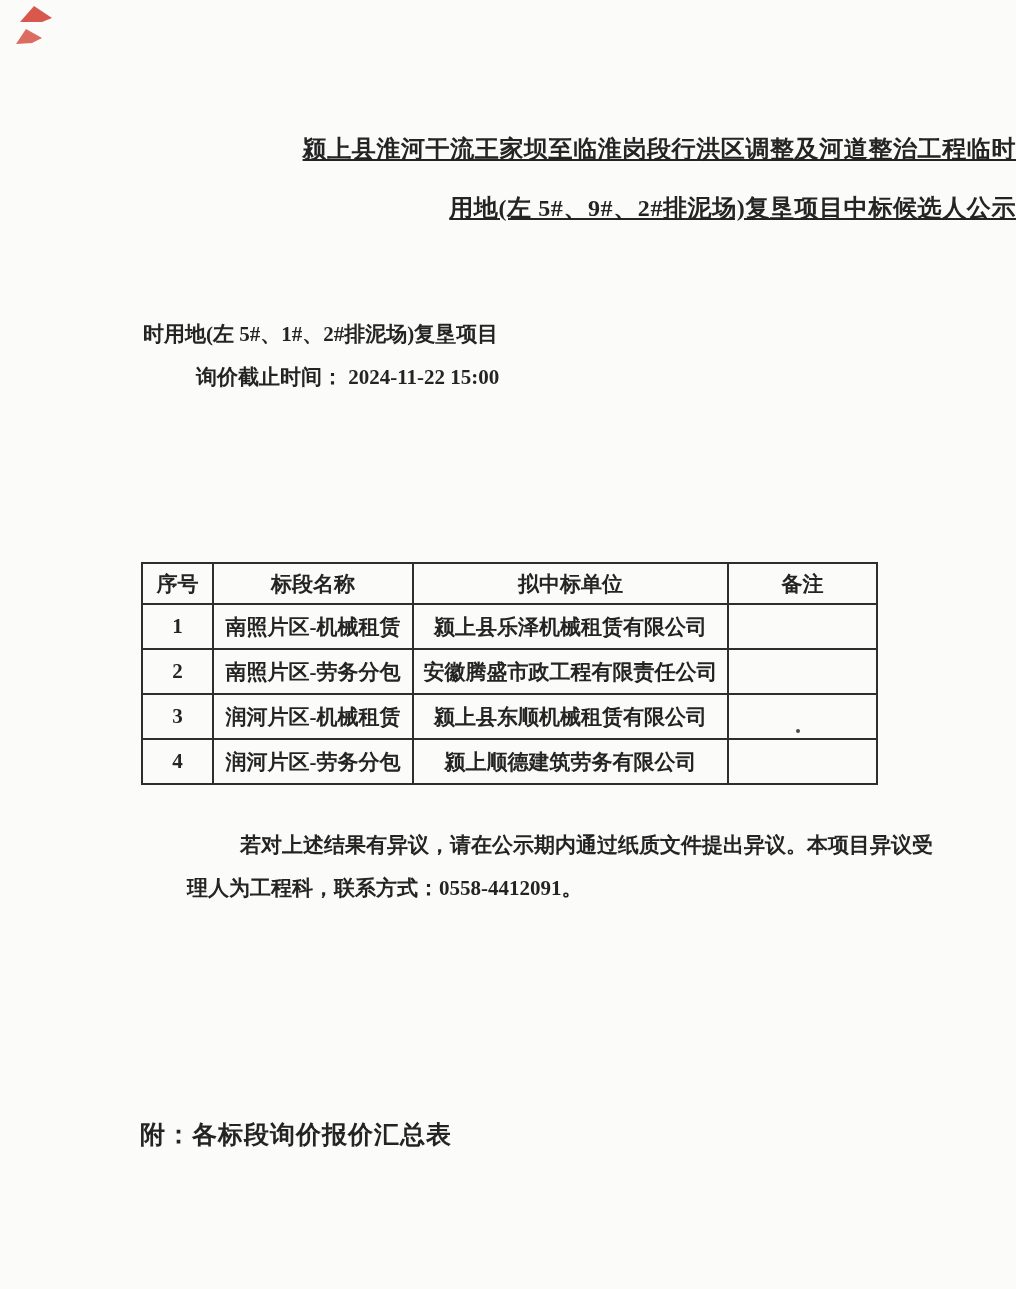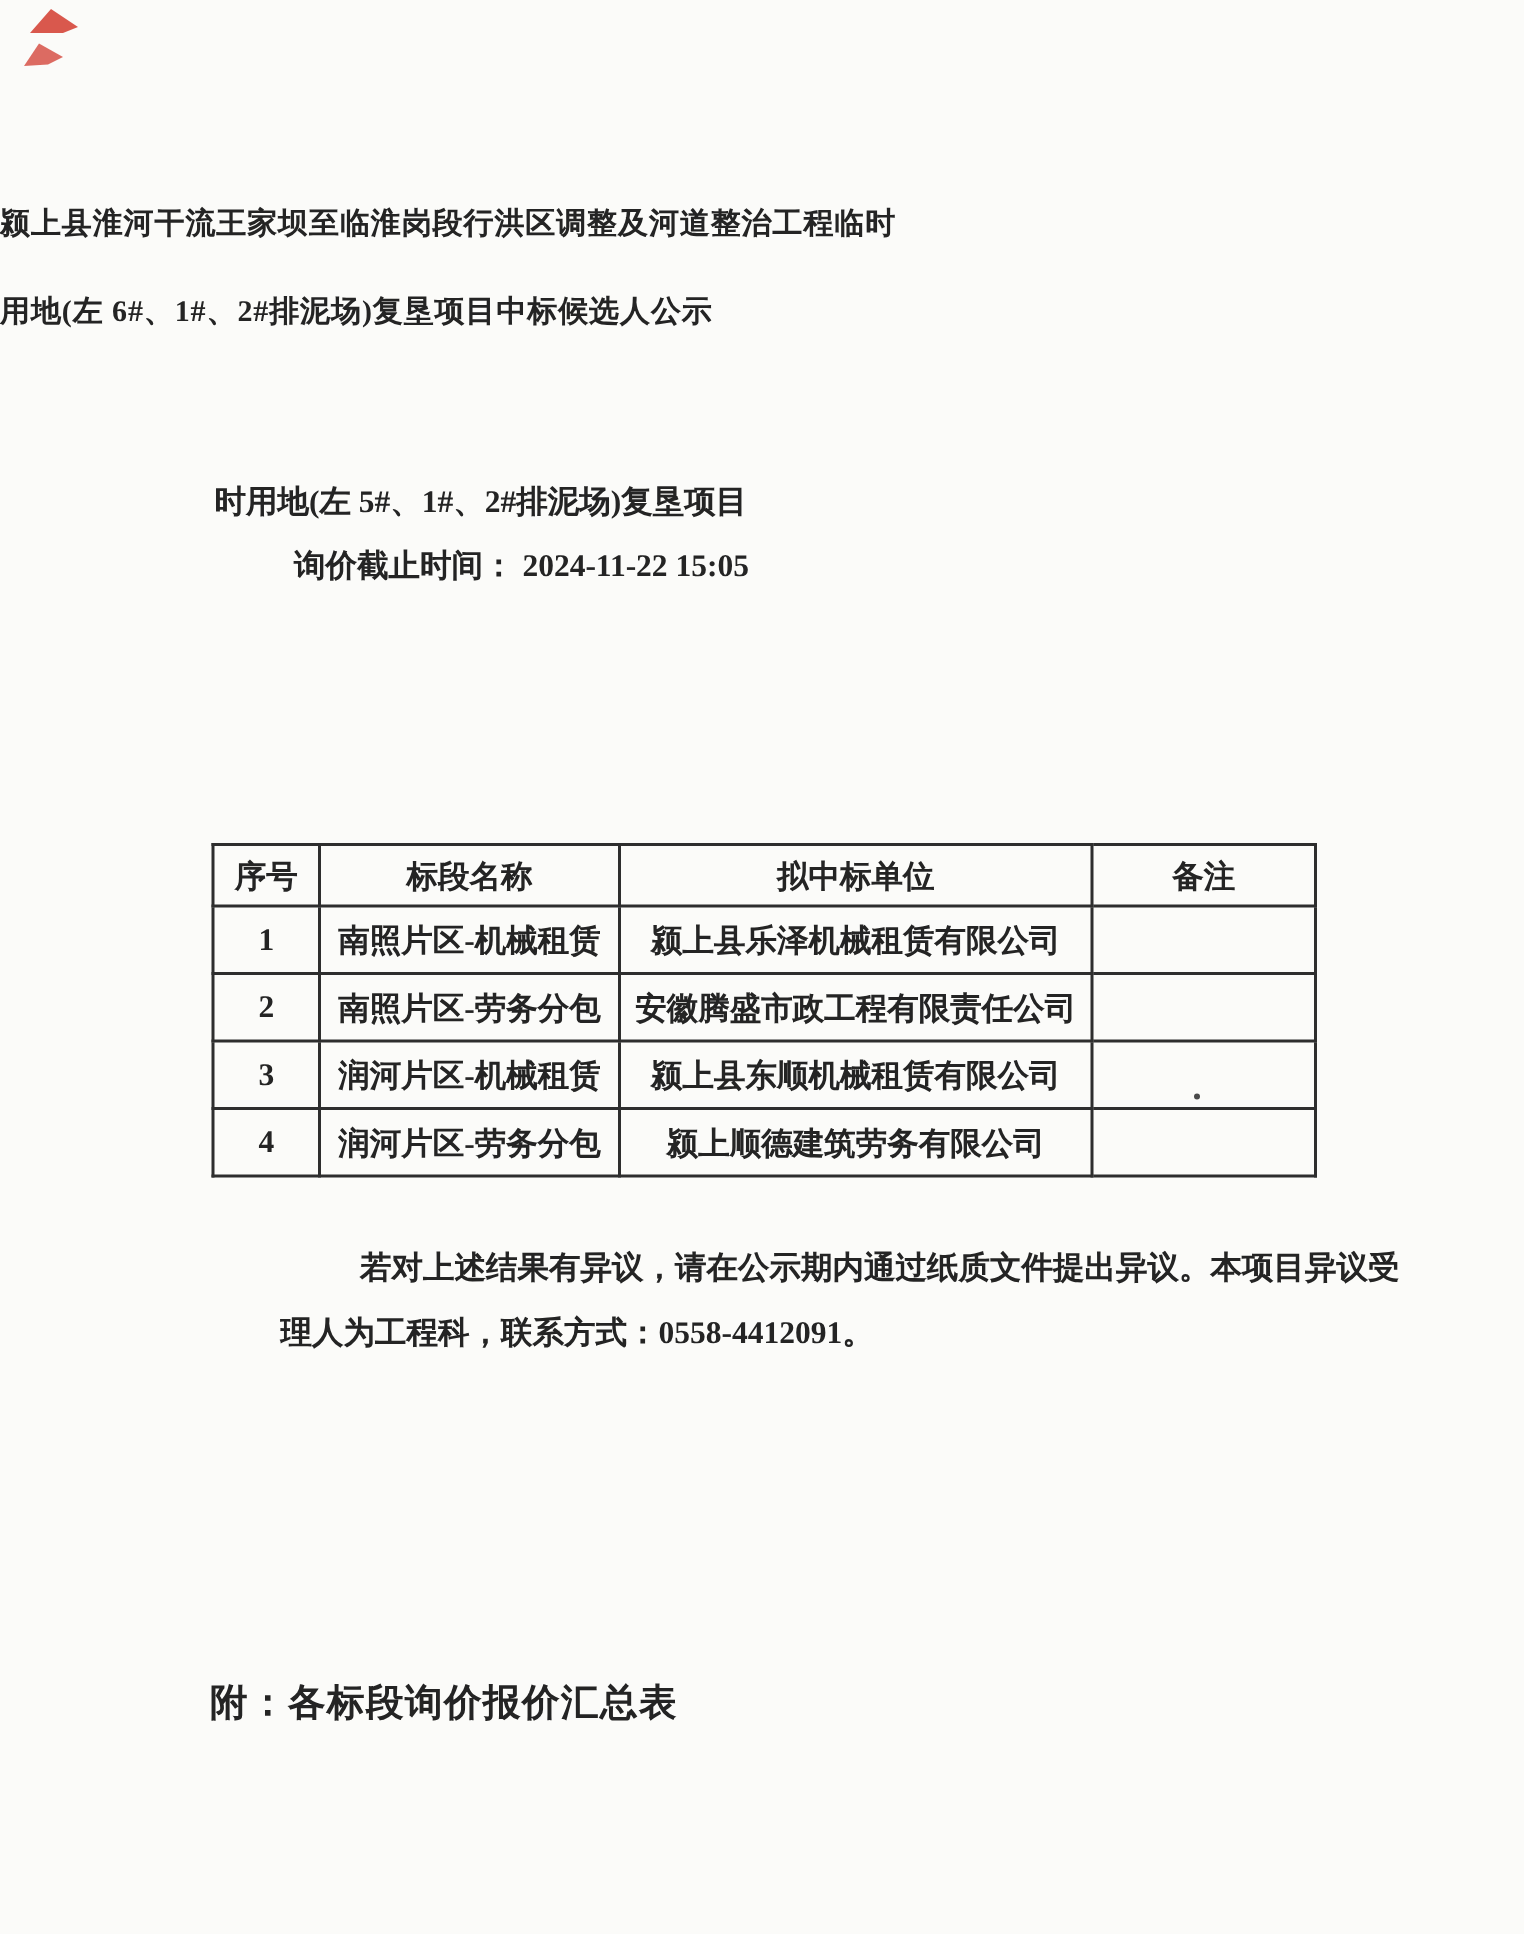--- a/index.html
+++ b/index.html
@@ -8,25 +8,26 @@
     position: relative;
     background: #fbfbf9;
     color: #242424;
     font-family: "Liberation Serif", "DejaVu Serif", serif;
     overflow: hidden;
   }
   .nowrap { white-space: nowrap; }
 
   .title-block {
     position: absolute; top: 120px; left: 0; width: 1016px;
-    text-align: left;
+    text-align: right;
     font-weight: 700;
-    font-size: 20px;
+    font-size: 24px;
     line-height: 59px;
     letter-spacing: 0.6px;
+    text-decoration: underline;
   }
 
   .info-block {
     position: absolute; top: 313px; left: 143px; width: 760px;
     font-size: 21px;
     line-height: 43px;
     font-weight: 600;
   }
   .indent { padding-left: 53px; }
 
@@ -82,26 +83,26 @@
 </head>
 <body>
 
 <svg class="pen-marks" viewBox="0 0 72 48" xmlns="http://www.w3.org/2000/svg">
   <path d="M8 20 L22 4 L40 16 L30 20 Z" fill="#d23b2f" opacity="0.85"></path>
   <path d="M4 42 L14 27 L30 36 L20 41 Z" fill="#d23b2f" opacity="0.75"></path>
 </svg>
 
 <div class="title-block">
   <div class="nowrap">颍上县淮河干流王家坝至临淮岗段行洪区调整及河道整治工程临时</div>
-  <div class="nowrap">用地(左 6#、1#、2#排泥场)复垦项目中标候选人公示</div>
+  <div class="nowrap">用地(左 5#、9#、2#排泥场)复垦项目中标候选人公示</div>
 </div>
 
 <div class="info-block">
   <div class="nowrap">时用地(左 5#、1#、2#排泥场)复垦项目</div>
-  <div class="nowrap indent">询价截止时间： 2024-11-22 15:05</div>
+  <div class="nowrap indent">询价截止时间： 2024-11-22 15:00</div>
 </div>
 
 <table class="bid-table">
   <colgroup>
     <col style="width:71px">
     <col style="width:200px">
     <col style="width:315px">
     <col style="width:149px">
   </colgroup>
   <thead>

